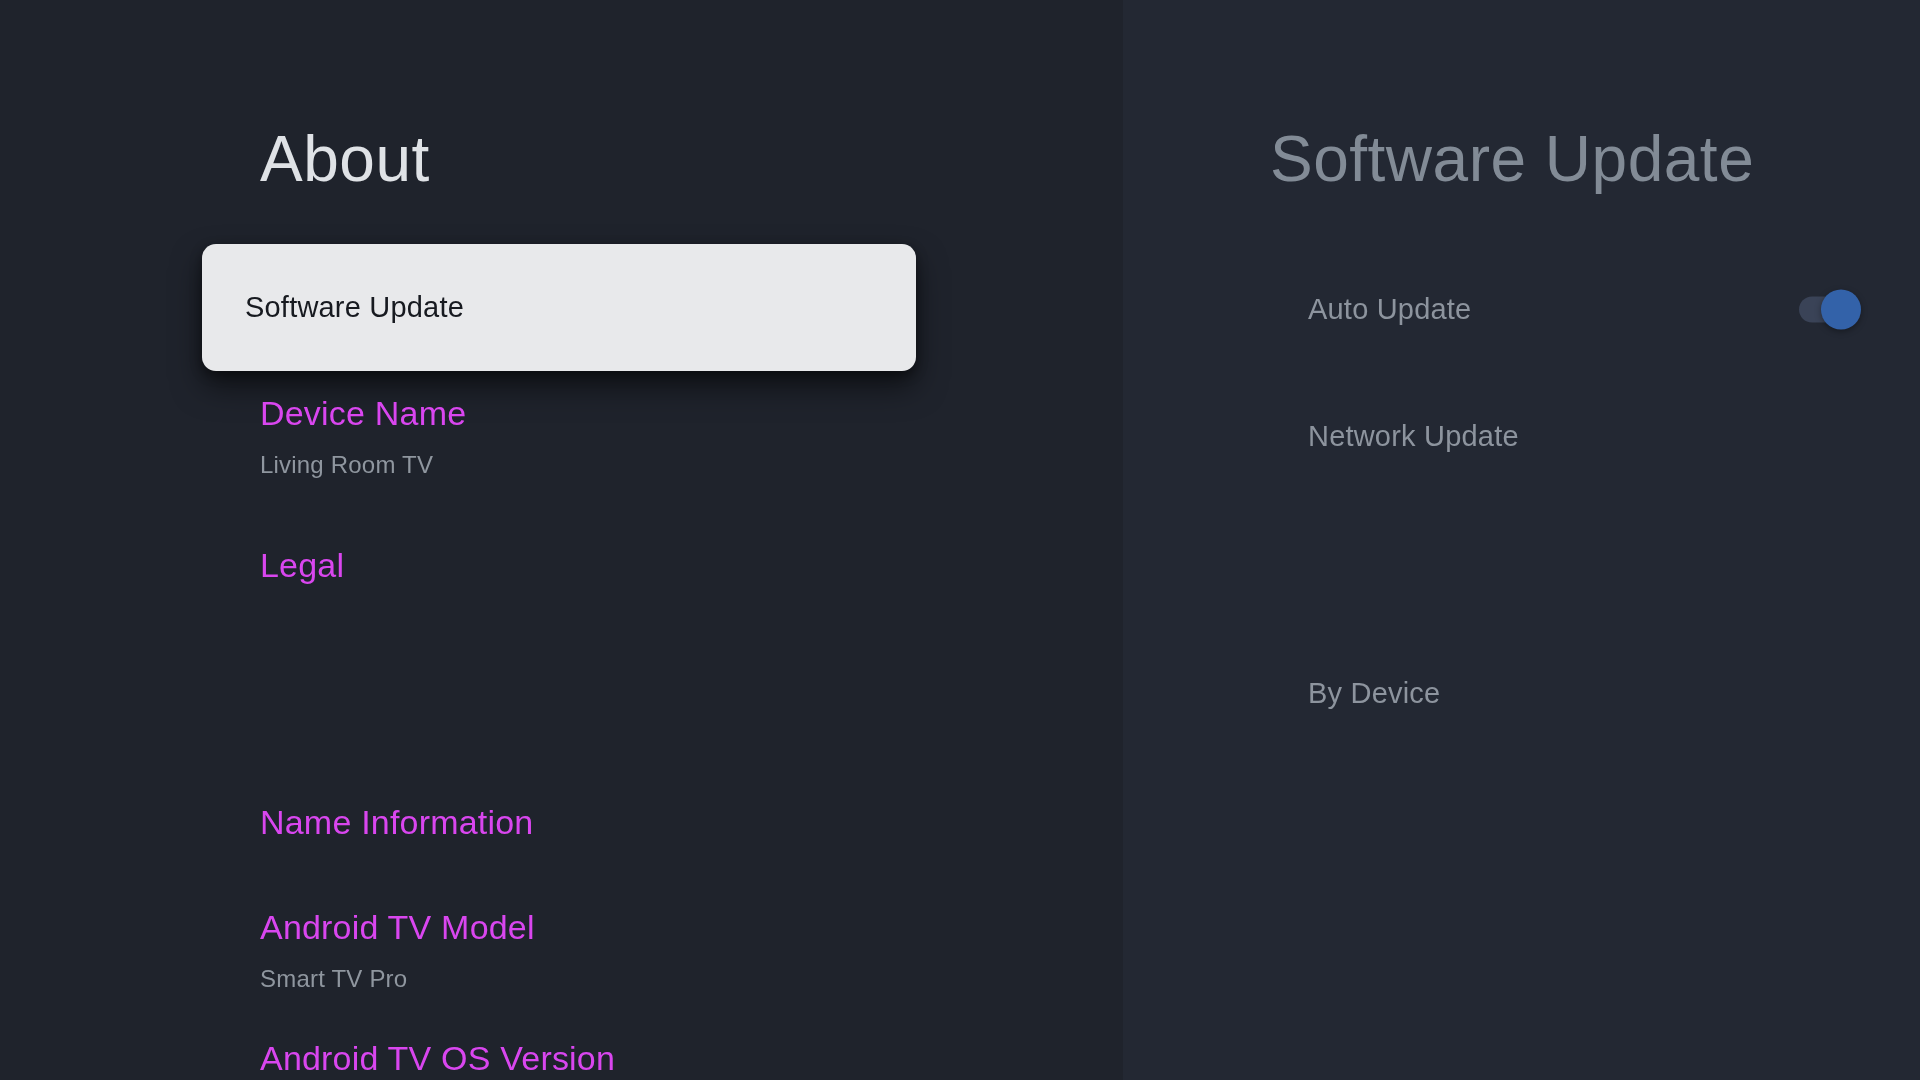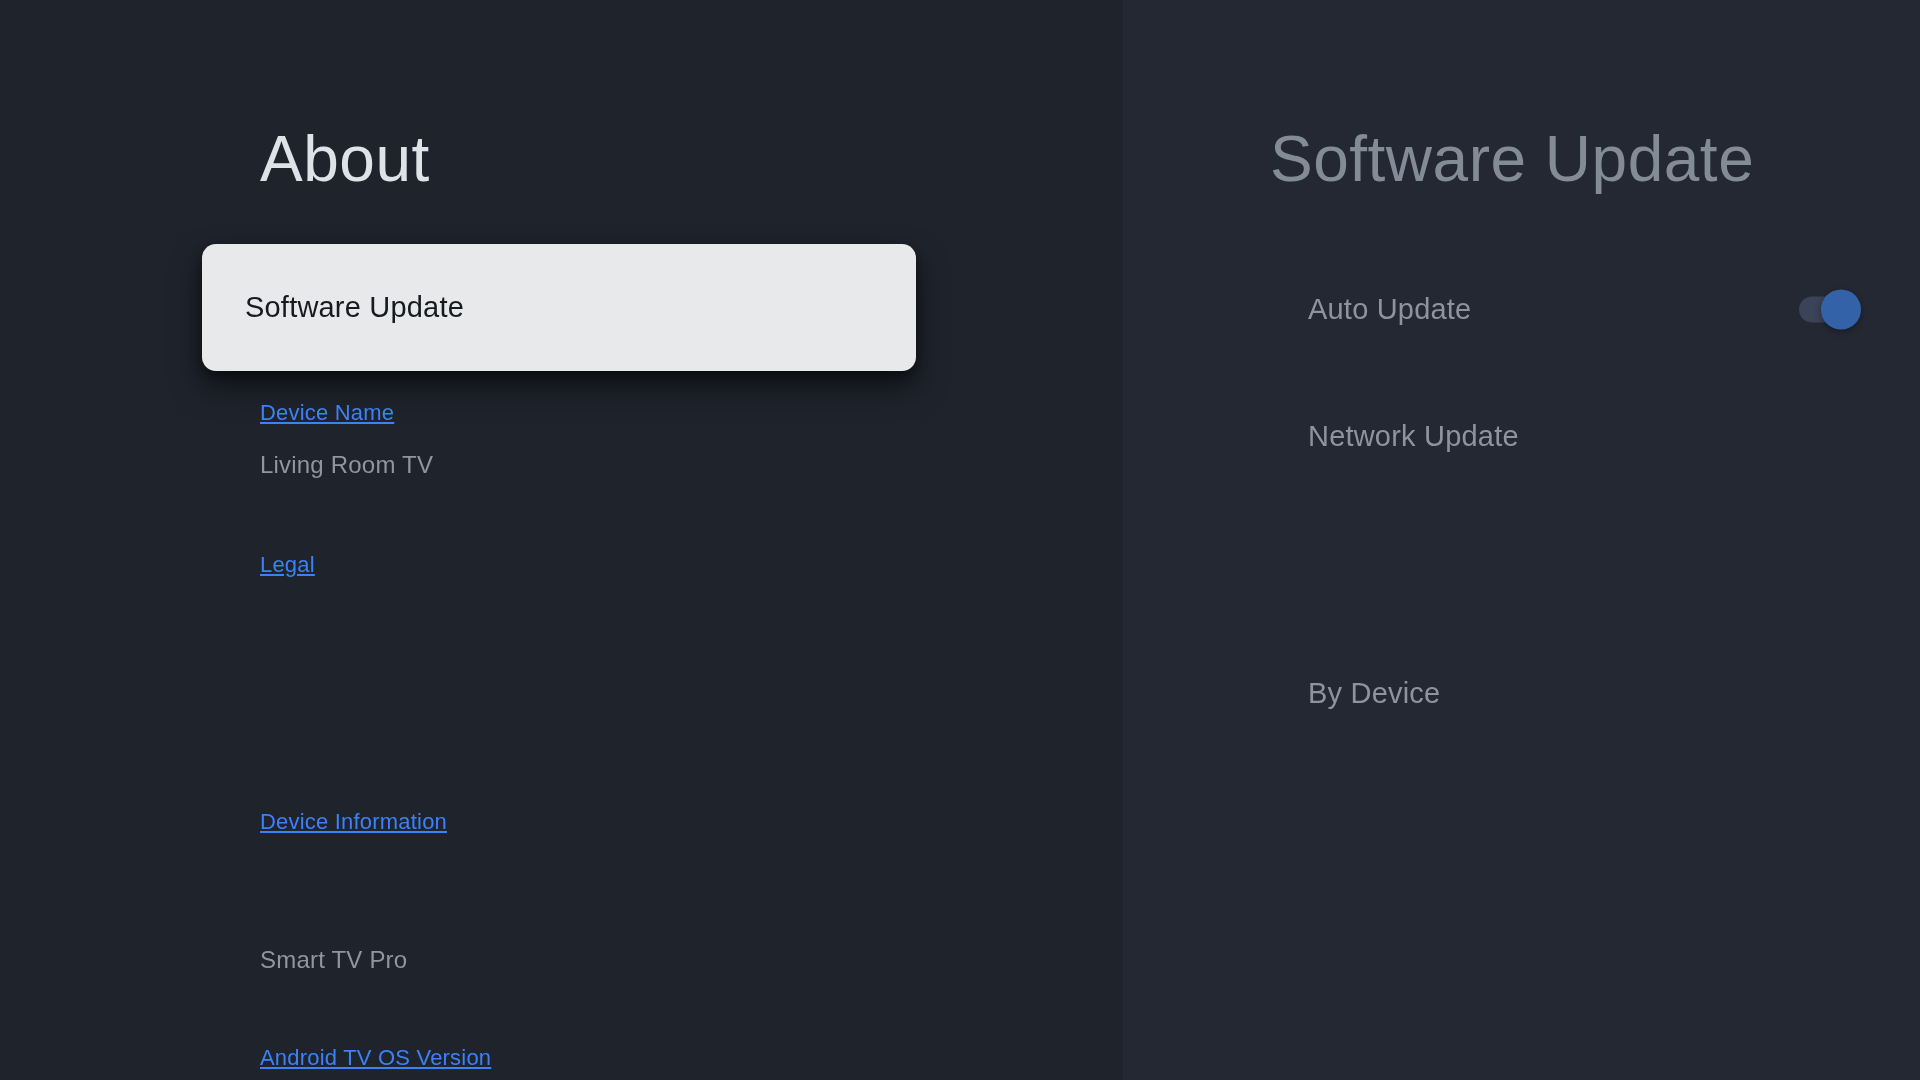--- a/index.html
+++ b/index.html
@@ -55,33 +55,31 @@
     white-space: nowrap;
   }
   .menu-row {
     position: absolute;
     left: 260px;
     transform: translateY(-50%);
     cursor: pointer;
     white-space: nowrap;
   }
   .menu-row .row-title {
-    font-size: 22px;
-    color: #3b82f6;
+    font-size: 34px;
+    color: #d946ef;
     letter-spacing: 0.2px;
     line-height: 38px;
-    text-decoration: underline;
   }
   .menu-row .row-subtitle {
     margin-top: 18px;
     font-size: 24px;
     color: #8f969f;
     letter-spacing: 0.2px;
     line-height: 30px;
-    text-align: center;
   }
   
   .right-panel {
     position: absolute;
     left: 1123px; top: 0;
     width: 797px; height: 1080px;
     background: #232833;
   }
   .right-panel .panel-title {
     left: 147px;
@@ -142,24 +140,25 @@
       <div class="row-title">Device Name</div>
       <div class="row-subtitle">Living Room TV</div>
     </div>
 
     <div class="menu-row" style="top:565px">
       <div class="row-title">Legal</div>
     </div>
 
 
     <div class="menu-row" style="top:822px">
-      <div class="row-title">Device Information</div>
+      <div class="row-title">Name Information</div>
     </div>
 
     <div class="menu-row" style="top:951px">
+      <div class="row-title">Android TV Model</div>
       <div class="row-subtitle">Smart TV Pro</div>
     </div>
 
     <div class="menu-row" style="top:1058px">
       <div class="row-title">Android TV OS Version</div>
     </div>
   </section>
 
   <section class="right-panel">
     <h1 class="panel-title">Software Update</h1>

